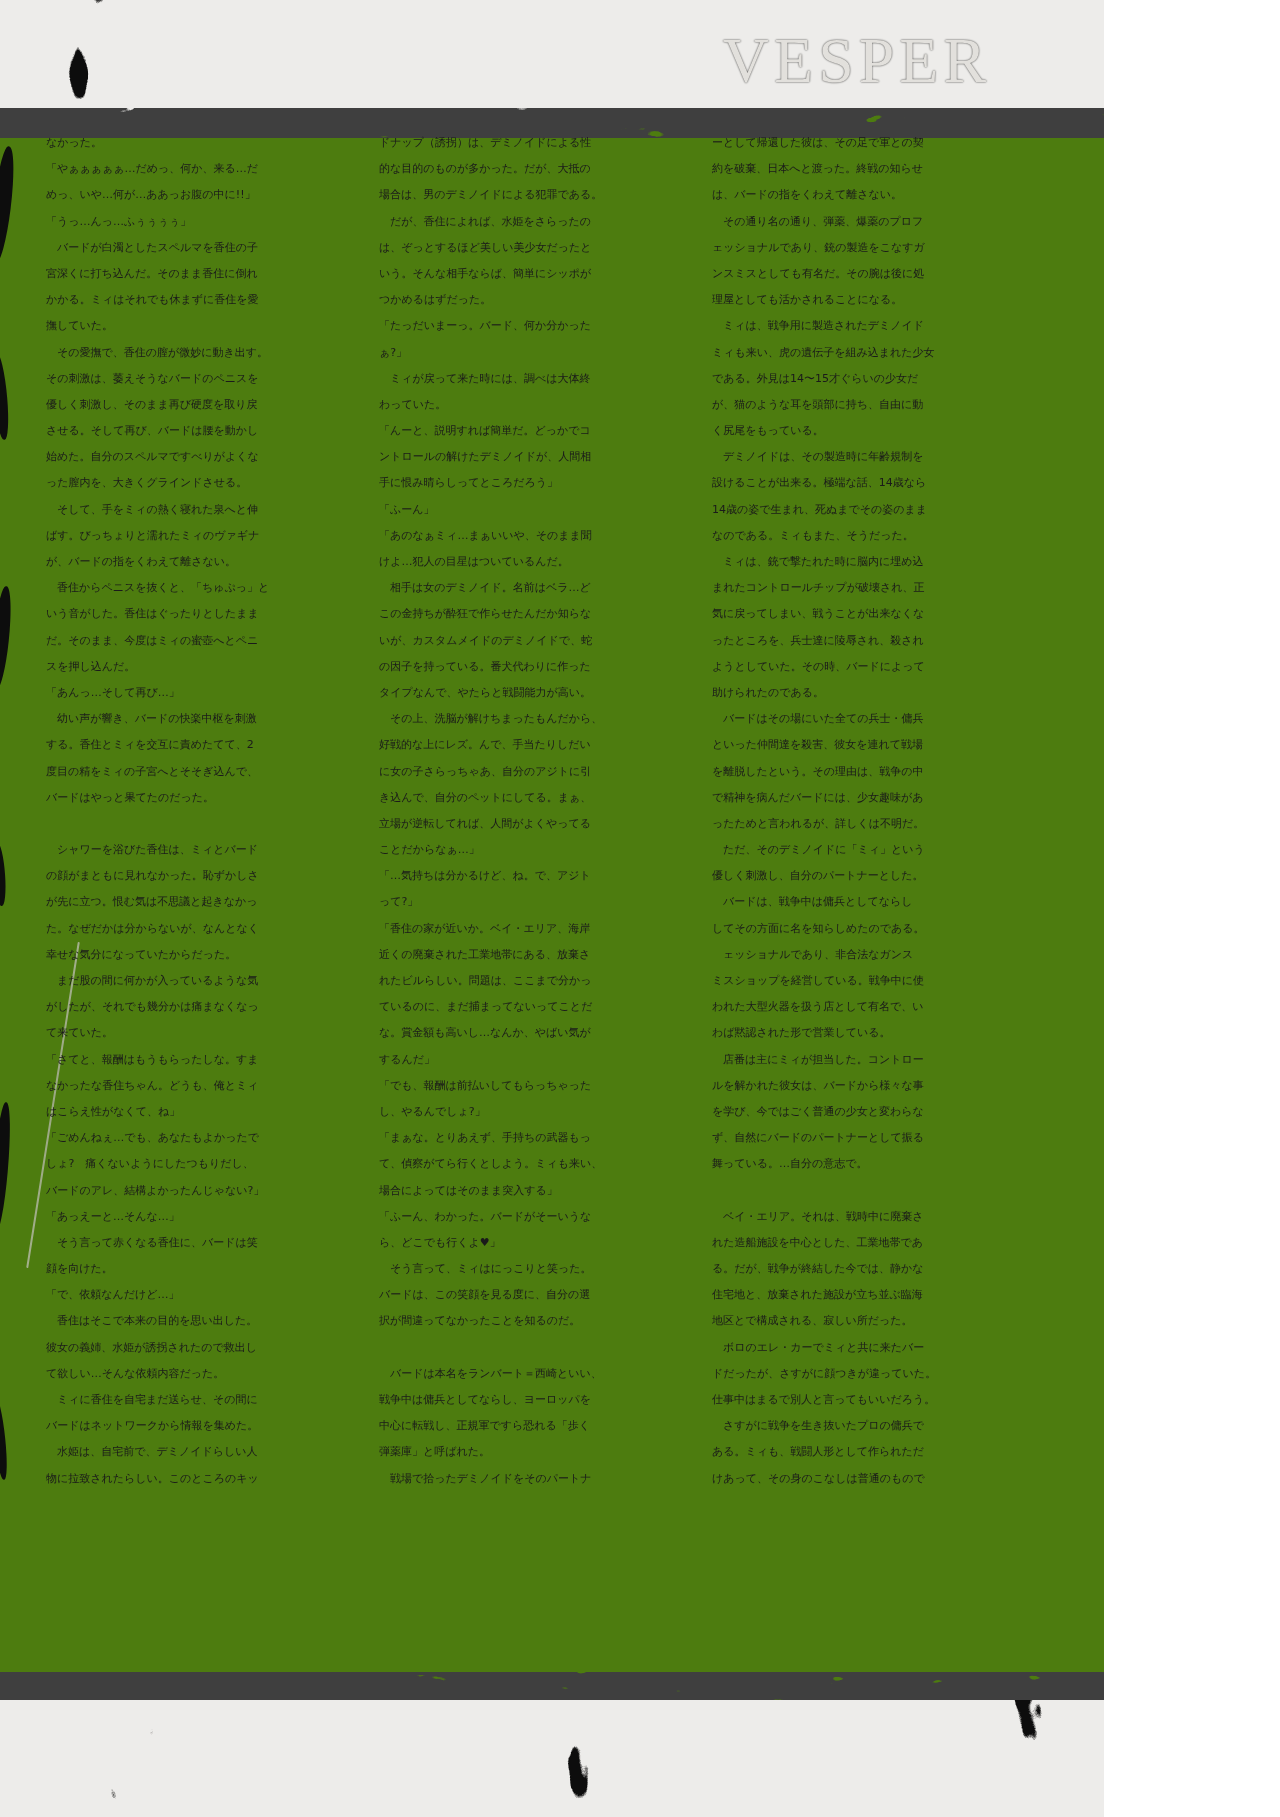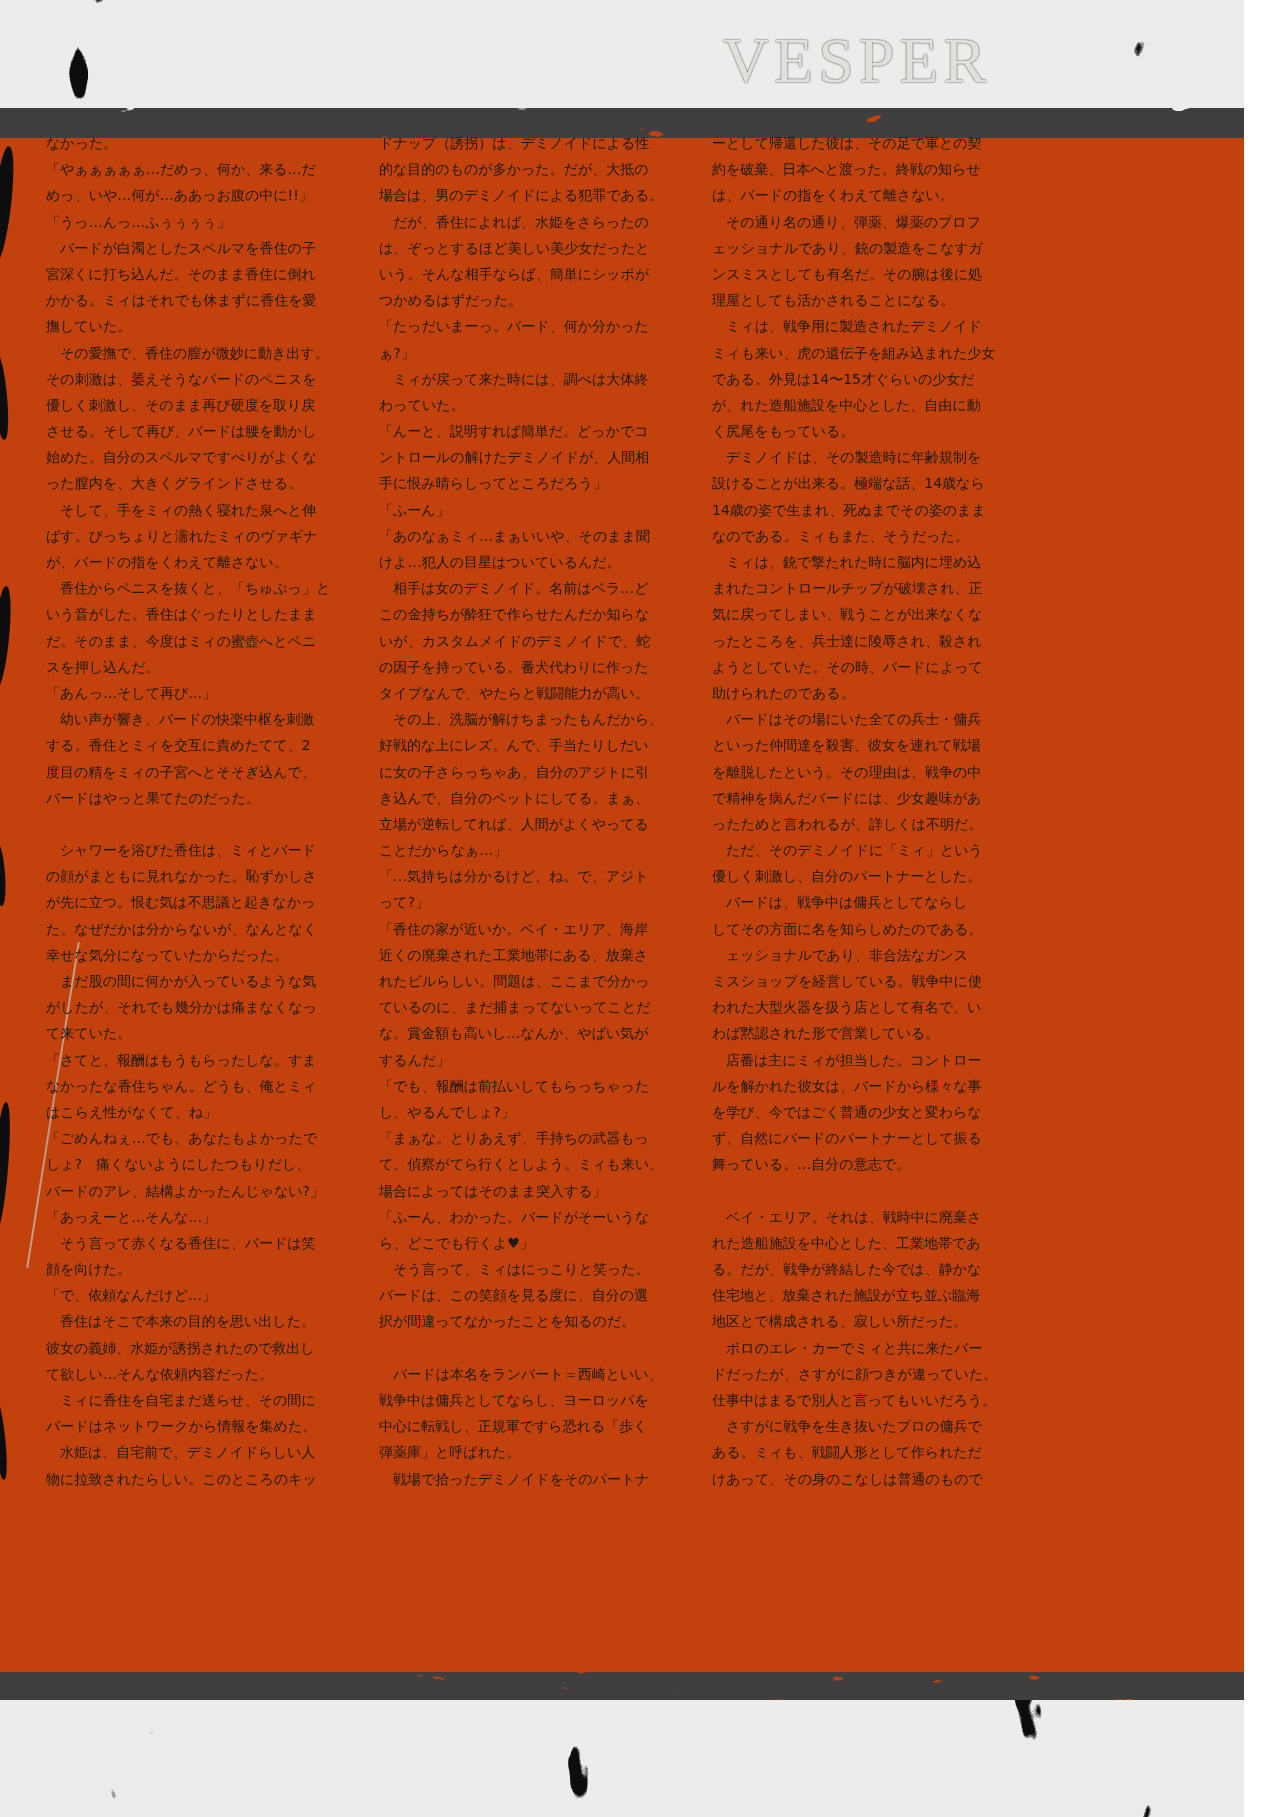--- a/index.html
+++ b/index.html
@@ -1,19 +1,19 @@
 <!DOCTYPE html>
 <html><head>
 <meta charset="utf-8">
 <style>
   html,body{margin:0;padding:0;}
   .page{
     position:relative;
-    width:1244px;height:1817px;
-    background:#c2410c;
+    width:1104px;height:1817px;
+    background:#4d7c0f;
     overflow:hidden;
     font-family:"DejaVu Sans",sans-serif;
   }
   
   .band{position:absolute;left:0;display:block;z-index:1;}
   .band-top{top:0;}
   .band-bottom{bottom:0;}
   .ragged{position:absolute;left:0;display:block;z-index:1;}
   .ragged-top{top:108px;}
   .ragged-bottom{top:1672px;}
@@ -27,21 +27,21 @@
     white-space:nowrap;
   }
   
   .content{
     position:absolute;left:46px;top:130px;z-index:2;
     display:flex;gap:24px;
   }
   .column{
     width:309px;overflow:hidden;
     color:#1a1a1a;
-    font-size:14px;line-height:26.2px;
+    font-size:11px;line-height:26.2px;
   }
   .column .line{height:26.2px;white-space:nowrap;overflow:hidden;}
   
   .edge-mark{position:absolute;left:-6px;background:#0d0d0d;z-index:1;border-radius:45% 55% 50% 50%;}
   .m1{top:146px;width:17px;height:118px;transform:rotate(7deg);}
   .m2{top:352px;width:13px;height:88px;transform:rotate(-5deg);}
   .m3{top:586px;width:15px;height:104px;transform:rotate(6deg);}
   .m4{top:842px;width:11px;height:64px;transform:rotate(-4deg);}
   .m5{top:1102px;width:14px;height:132px;transform:rotate(5deg);}
   .m6{top:1394px;width:11px;height:86px;transform:rotate(-6deg);}
@@ -220,21 +220,21 @@
         <div class="line">ーとして帰還した彼は、その足で軍との契</div>
         <div class="line">約を破棄、日本へと渡った。終戦の知らせ</div>
         <div class="line">は、バードの指をくわえて離さない。</div>
         <div class="line">　その通り名の通り、弾薬、爆薬のプロフ</div>
         <div class="line">ェッショナルであり、銃の製造をこなすガ</div>
         <div class="line">ンスミスとしても有名だ。その腕は後に処</div>
         <div class="line">理屋としても活かされることになる。</div>
         <div class="line">　ミィは、戦争用に製造されたデミノイド</div>
         <div class="line">ミィも来い、虎の遺伝子を組み込まれた少女</div>
         <div class="line">である。外見は14〜15才ぐらいの少女だ</div>
-        <div class="line">が、れた造船施設を中心とした、自由に動</div>
+        <div class="line">が、猫のような耳を頭部に持ち、自由に動</div>
         <div class="line">く尻尾をもっている。</div>
         <div class="line">　デミノイドは、その製造時に年齢規制を</div>
         <div class="line">設けることが出来る。極端な話、14歳なら</div>
         <div class="line">14歳の姿で生まれ、死ぬまでその姿のまま</div>
         <div class="line">なのである。ミィもまた、そうだった。</div>
         <div class="line">　ミィは、銃で撃たれた時に脳内に埋め込</div>
         <div class="line">まれたコントロールチップが破壊され、正</div>
         <div class="line">気に戻ってしまい、戦うことが出来なくな</div>
         <div class="line">ったところを、兵士達に陵辱され、殺され</div>
         <div class="line">ようとしていた。その時、バードによって</div>

